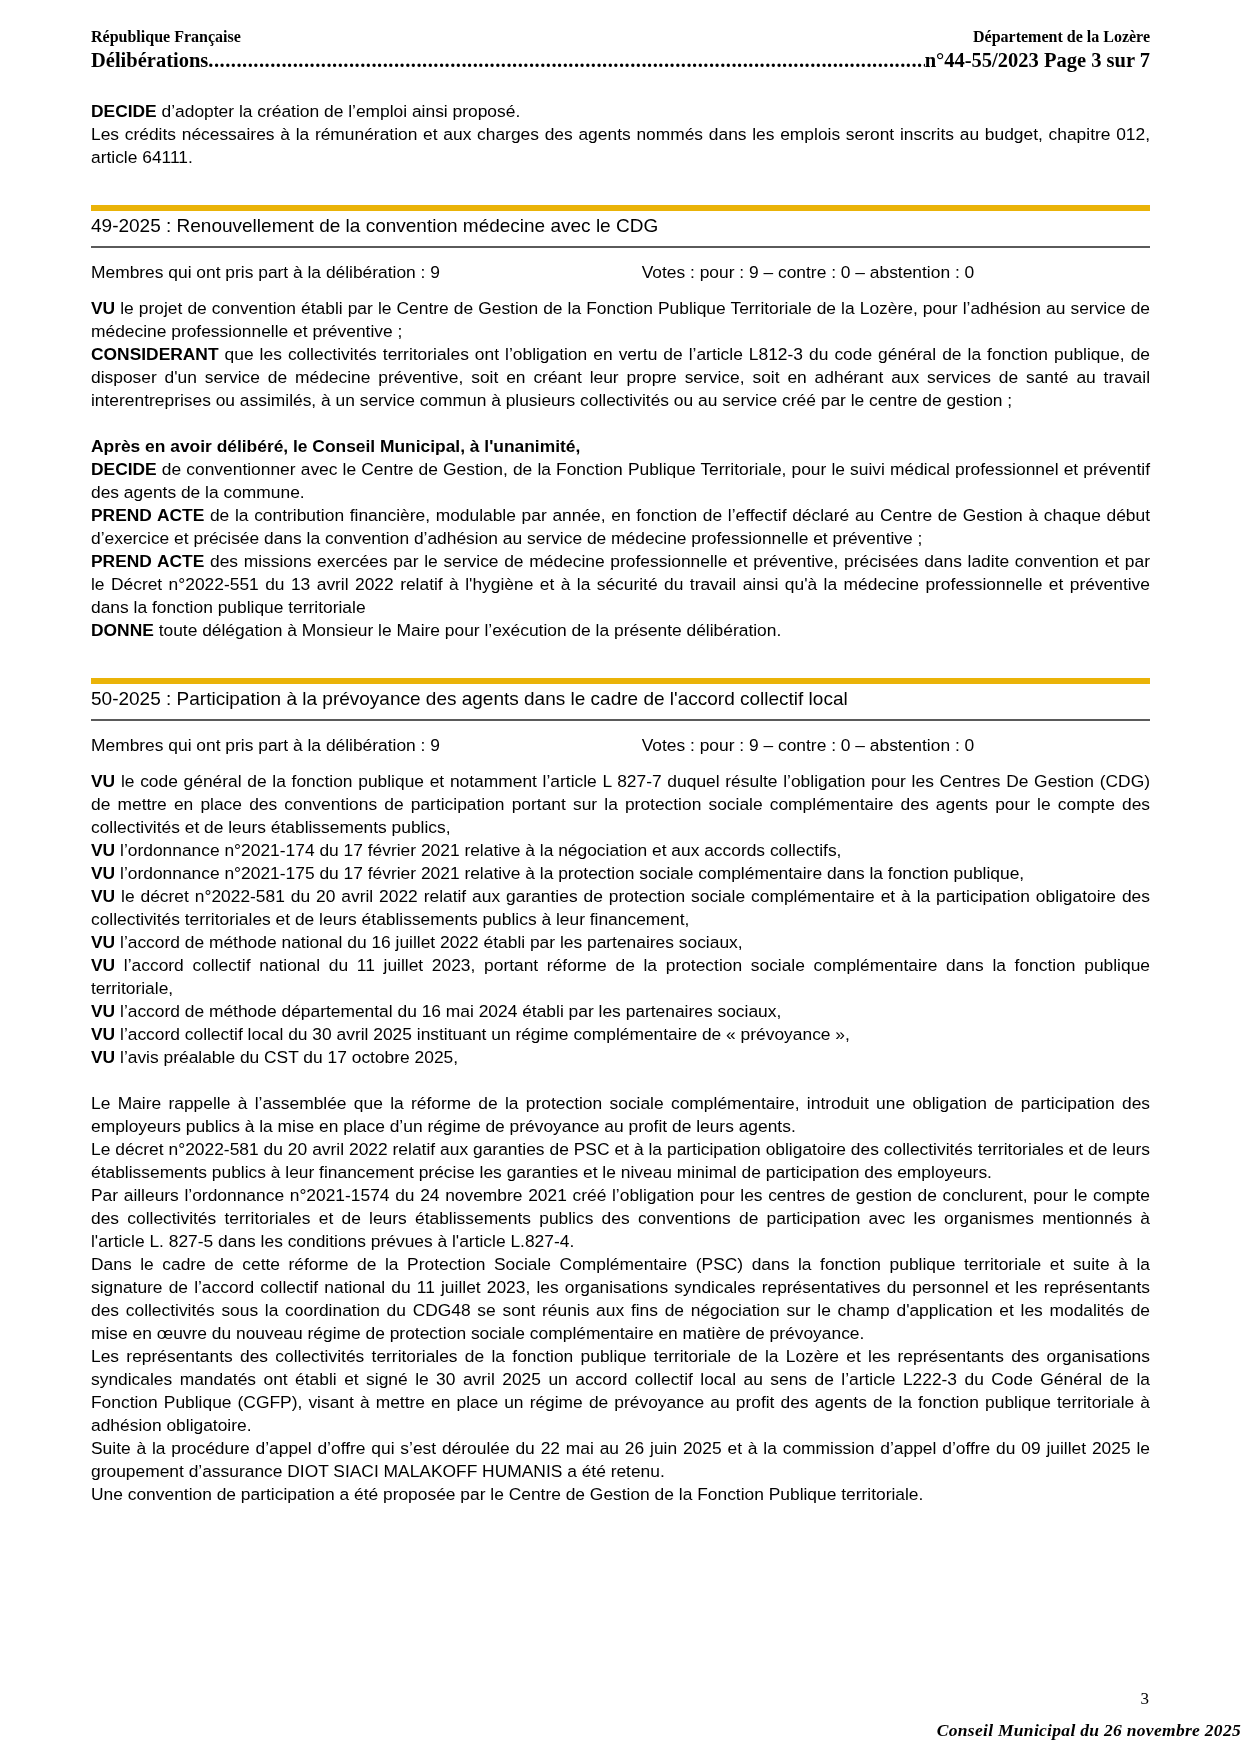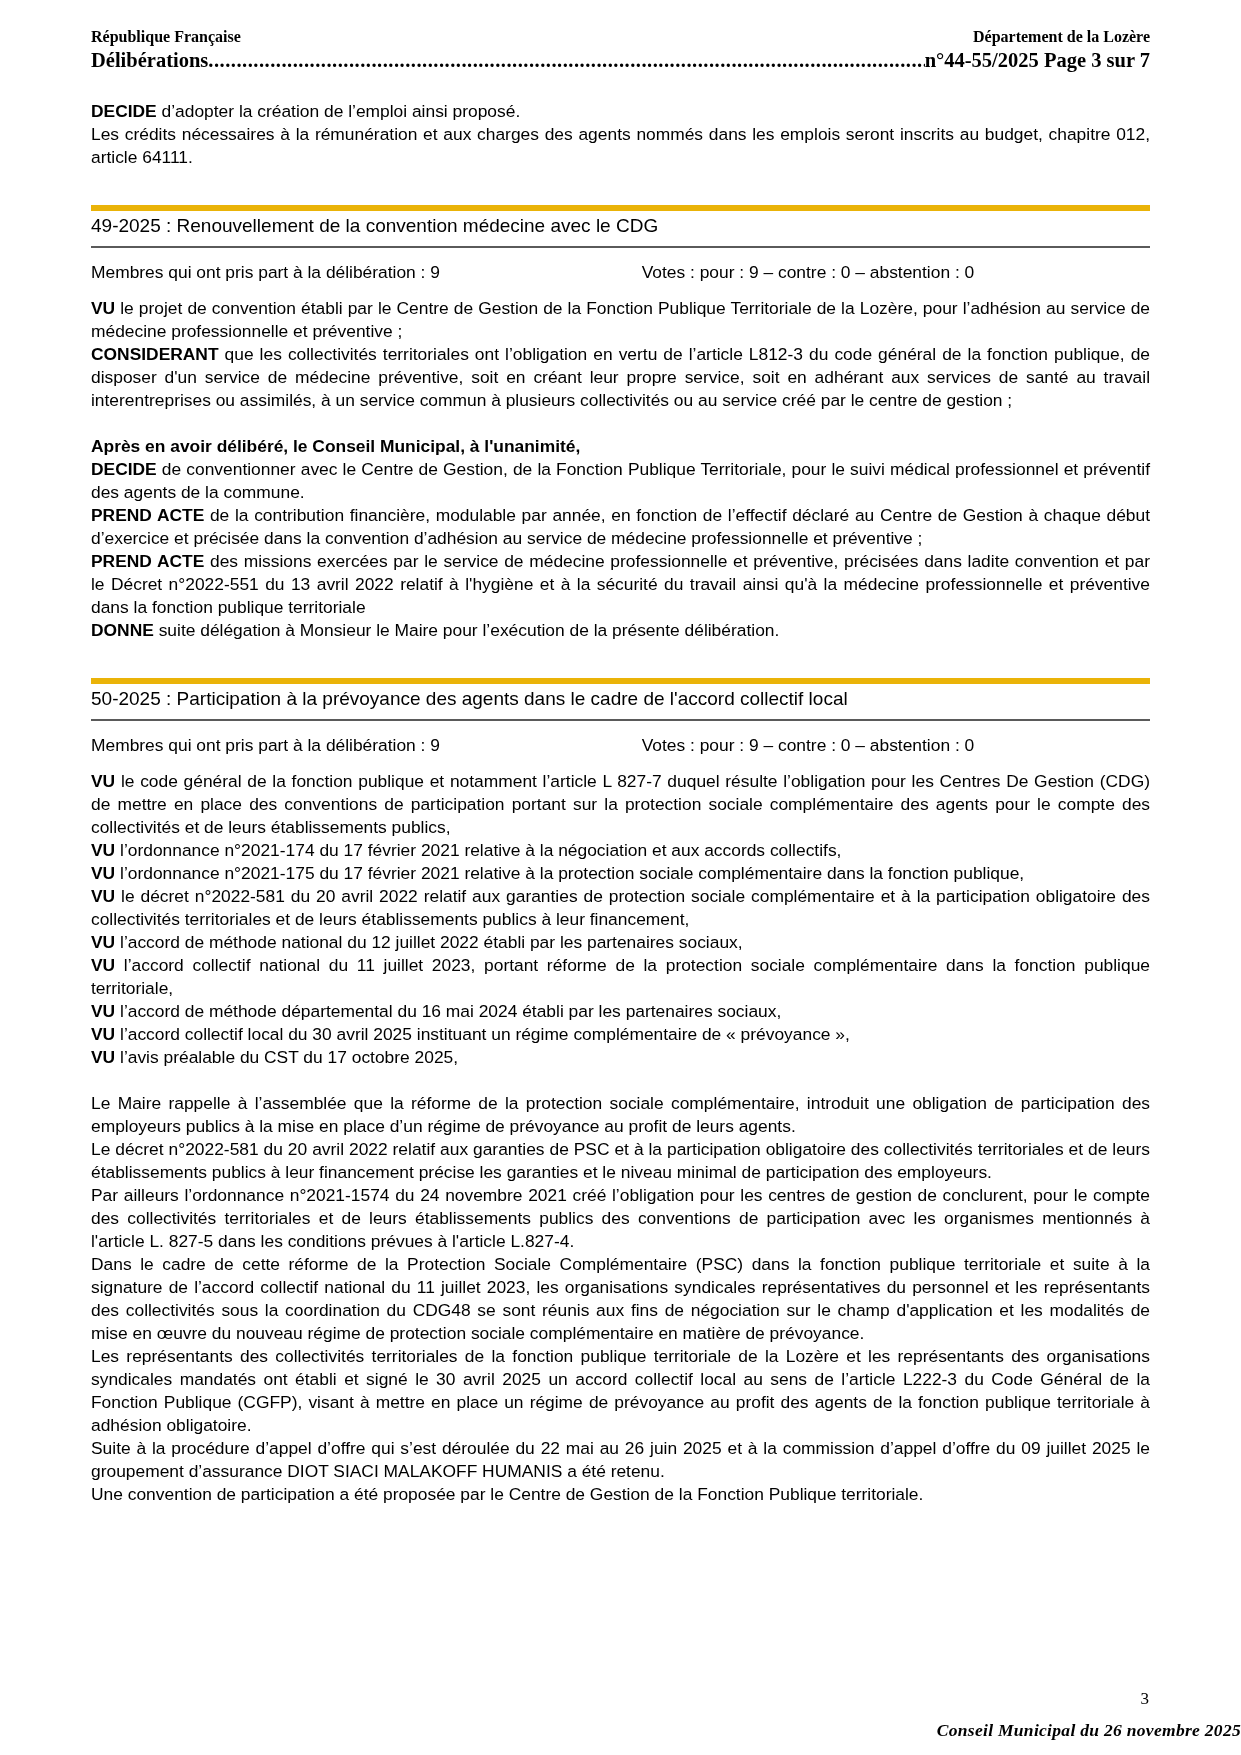--- a/index.html
+++ b/index.html
@@ -94,21 +94,21 @@
 <div class="page">
 
   <header>
     <div class="header-row-1">
       <span>République Française</span>
       <span>Département de la Lozère</span>
     </div>
     <div class="header-row-2">
       <span>Délibérations </span>
       <span class="leader-dots">..........................................................................................................................................................................</span>
-      <span>n°44-55/2025 Page 3 sur 7</span>
+      <span>n°44-55/2023 Page 3 sur 7</span>
     </div>
   </header>
 
   <div class="preamble" id="preamble">
       <p class="doc-para"><b class="lead">DECIDE</b> <span>d’adopter la création de l’emploi ainsi proposé.</span></p>
       <p class="doc-para"><span>Les crédits nécessaires à la rémunération et aux charges des agents nommés dans les emplois seront inscrits au budget, chapitre 012, article 64111.</span></p>
     </div>
 
   <div id="sections">
       <section class="section">
@@ -118,35 +118,35 @@
           <span class="meta-votes">Votes : pour : 9 – contre : 0 – abstention : 0</span>
         </div>
         <div>
           <p class="doc-para"><b class="lead">VU</b> <span>le projet de convention établi par le Centre de Gestion de la Fonction Publique Territoriale de la Lozère, pour l’adhésion au service de médecine professionnelle et préventive ;</span></p>
           <p class="doc-para"><b class="lead">CONSIDERANT</b> <span>que les collectivités territoriales ont l’obligation en vertu de l’article L812-3 du code général de la fonction publique, de disposer d'un service de médecine préventive, soit en créant leur propre service, soit en adhérant aux services de santé au travail interentreprises ou assimilés, à un service commun à plusieurs collectivités ou au service créé par le centre de gestion ;</span></p>
           <div class="spacer"></div>
           <p class="doc-para bold-line"><span>Après en avoir délibéré, le Conseil Municipal, à l'unanimité,</span></p>
           <p class="doc-para"><b class="lead">DECIDE</b> <span>de conventionner avec le Centre de Gestion, de la Fonction Publique Territoriale, pour le suivi médical professionnel et préventif des agents de la commune.</span></p>
           <p class="doc-para"><b class="lead">PREND ACTE</b> <span>de la contribution financière, modulable par année, en fonction de l’effectif déclaré au Centre de Gestion à chaque début d’exercice et précisée dans la convention d’adhésion au service de médecine professionnelle et préventive ;</span></p>
           <p class="doc-para"><b class="lead">PREND ACTE</b> <span>des missions exercées par le service de médecine professionnelle et préventive, précisées dans ladite convention et par le Décret n°2022-551 du 13 avril 2022 relatif à l'hygiène et à la sécurité du travail ainsi qu'à la médecine professionnelle et préventive dans la fonction publique territoriale</span></p>
-          <p class="doc-para"><b class="lead">DONNE</b> <span>suite délégation à Monsieur le Maire pour l’exécution de la présente délibération.</span></p>
+          <p class="doc-para"><b class="lead">DONNE</b> <span>toute délégation à Monsieur le Maire pour l’exécution de la présente délibération.</span></p>
         </div>
       </section>
       <section class="section">
         <h2 class="section-bar">50-2025 : Participation à la prévoyance des agents dans le cadre de l'accord collectif local</h2>
         <div class="meta-row">
           <span class="meta-members">Membres qui ont pris part à la délibération : 9</span>
           <span class="meta-votes">Votes : pour : 9 – contre : 0 – abstention : 0</span>
         </div>
         <div>
           <p class="doc-para"><b class="lead">VU</b> <span>le code général de la fonction publique et notamment l’article L 827-7 duquel résulte l’obligation pour les Centres De Gestion (CDG) de mettre en place des conventions de participation portant sur la protection sociale complémentaire des agents pour le compte des collectivités et de leurs établissements publics,</span></p>
           <p class="doc-para"><b class="lead">VU</b> <span>l’ordonnance n°2021-174 du 17 février 2021 relative à la négociation et aux accords collectifs,</span></p>
           <p class="doc-para"><b class="lead">VU</b> <span>l’ordonnance n°2021-175 du 17 février 2021 relative à la protection sociale complémentaire dans la fonction publique,</span></p>
           <p class="doc-para"><b class="lead">VU</b> <span>le décret n°2022-581 du 20 avril 2022 relatif aux garanties de protection sociale complémentaire et à la participation obligatoire des collectivités territoriales et de leurs établissements publics à leur financement,</span></p>
-          <p class="doc-para"><b class="lead">VU</b> <span>l’accord de méthode national du 12 juillet 2022 établi par les partenaires sociaux,</span></p>
+          <p class="doc-para"><b class="lead">VU</b> <span>l’accord de méthode national du 16 juillet 2022 établi par les partenaires sociaux,</span></p>
           <p class="doc-para"><b class="lead">VU</b> <span>l’accord collectif national du 11 juillet 2023, portant réforme de la protection sociale complémentaire dans la fonction publique territoriale,</span></p>
           <p class="doc-para"><b class="lead">VU</b> <span>l’accord de méthode départemental du 16 mai 2024 établi par les partenaires sociaux,</span></p>
           <p class="doc-para"><b class="lead">VU</b> <span>l’accord collectif local du 30 avril 2025 instituant un régime complémentaire de « prévoyance »,</span></p>
           <p class="doc-para"><b class="lead">VU</b> <span>l’avis préalable du CST du 17 octobre 2025,</span></p>
           <div class="spacer"></div>
           <p class="doc-para"><span>Le Maire rappelle à l’assemblée que la réforme de la protection sociale complémentaire, introduit une obligation de participation des employeurs publics à la mise en place d’un régime de prévoyance au profit de leurs agents.</span></p>
           <p class="doc-para"><span>Le décret n°2022-581 du 20 avril 2022 relatif aux garanties de PSC et à la participation obligatoire des collectivités territoriales et de leurs établissements publics à leur financement précise les garanties et le niveau minimal de participation des employeurs.</span></p>
           <p class="doc-para"><span>Par ailleurs l’ordonnance n°2021-1574 du 24 novembre 2021 créé l’obligation pour les centres de gestion de conclurent, pour le compte des collectivités territoriales et de leurs établissements publics des conventions de participation avec les organismes mentionnés à l'article L. 827-5 dans les conditions prévues à l'article L.827-4.</span></p>
           <p class="doc-para"><span>Dans le cadre de cette réforme de la Protection Sociale Complémentaire (PSC) dans la fonction publique territoriale et suite à la signature de l’accord collectif national du 11 juillet 2023, les organisations syndicales représentatives du personnel et les représentants des collectivités sous la coordination du CDG48 se sont réunis aux fins de négociation sur le champ d'application et les modalités de mise en œuvre du nouveau régime de protection sociale complémentaire en matière de prévoyance.</span></p>
           <p class="doc-para"><span>Les représentants des collectivités territoriales de la fonction publique territoriale de la Lozère et les représentants des organisations syndicales mandatés ont établi et signé le 30 avril 2025 un accord collectif local au sens de l’article L222-3 du Code Général de la Fonction Publique (CGFP), visant à mettre en place un régime de prévoyance au profit des agents de la fonction publique territoriale à adhésion obligatoire.</span></p>

